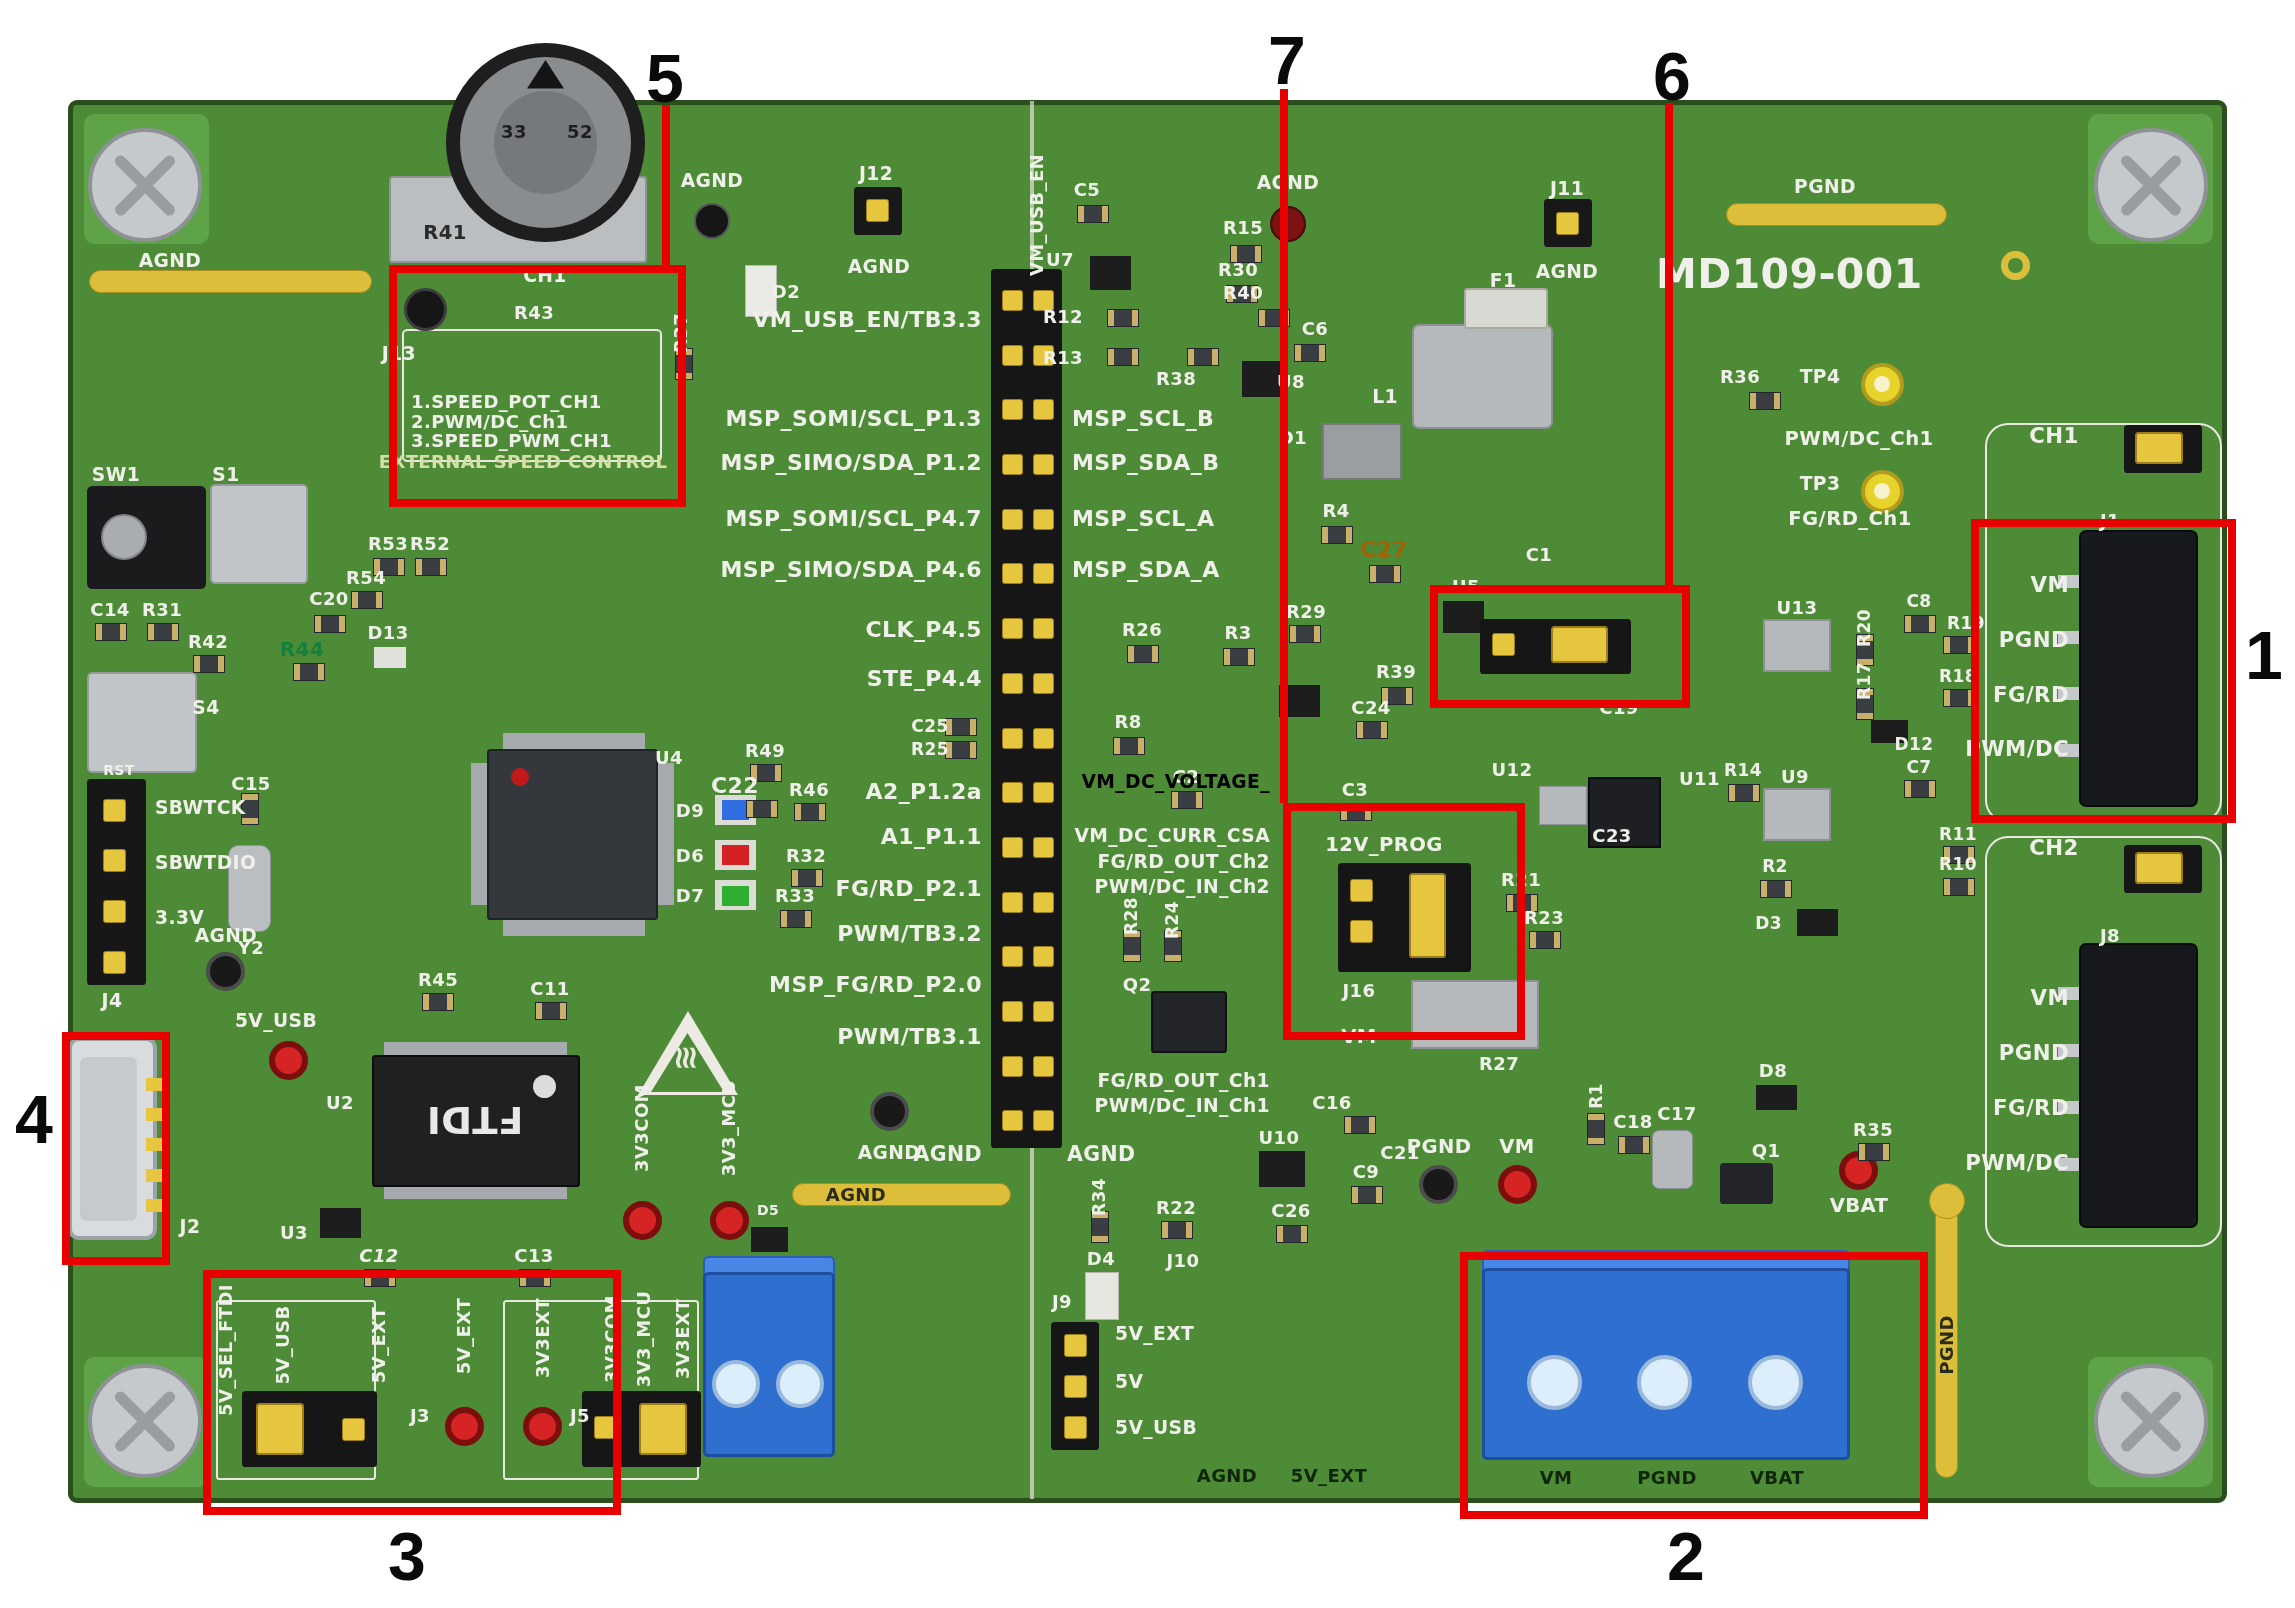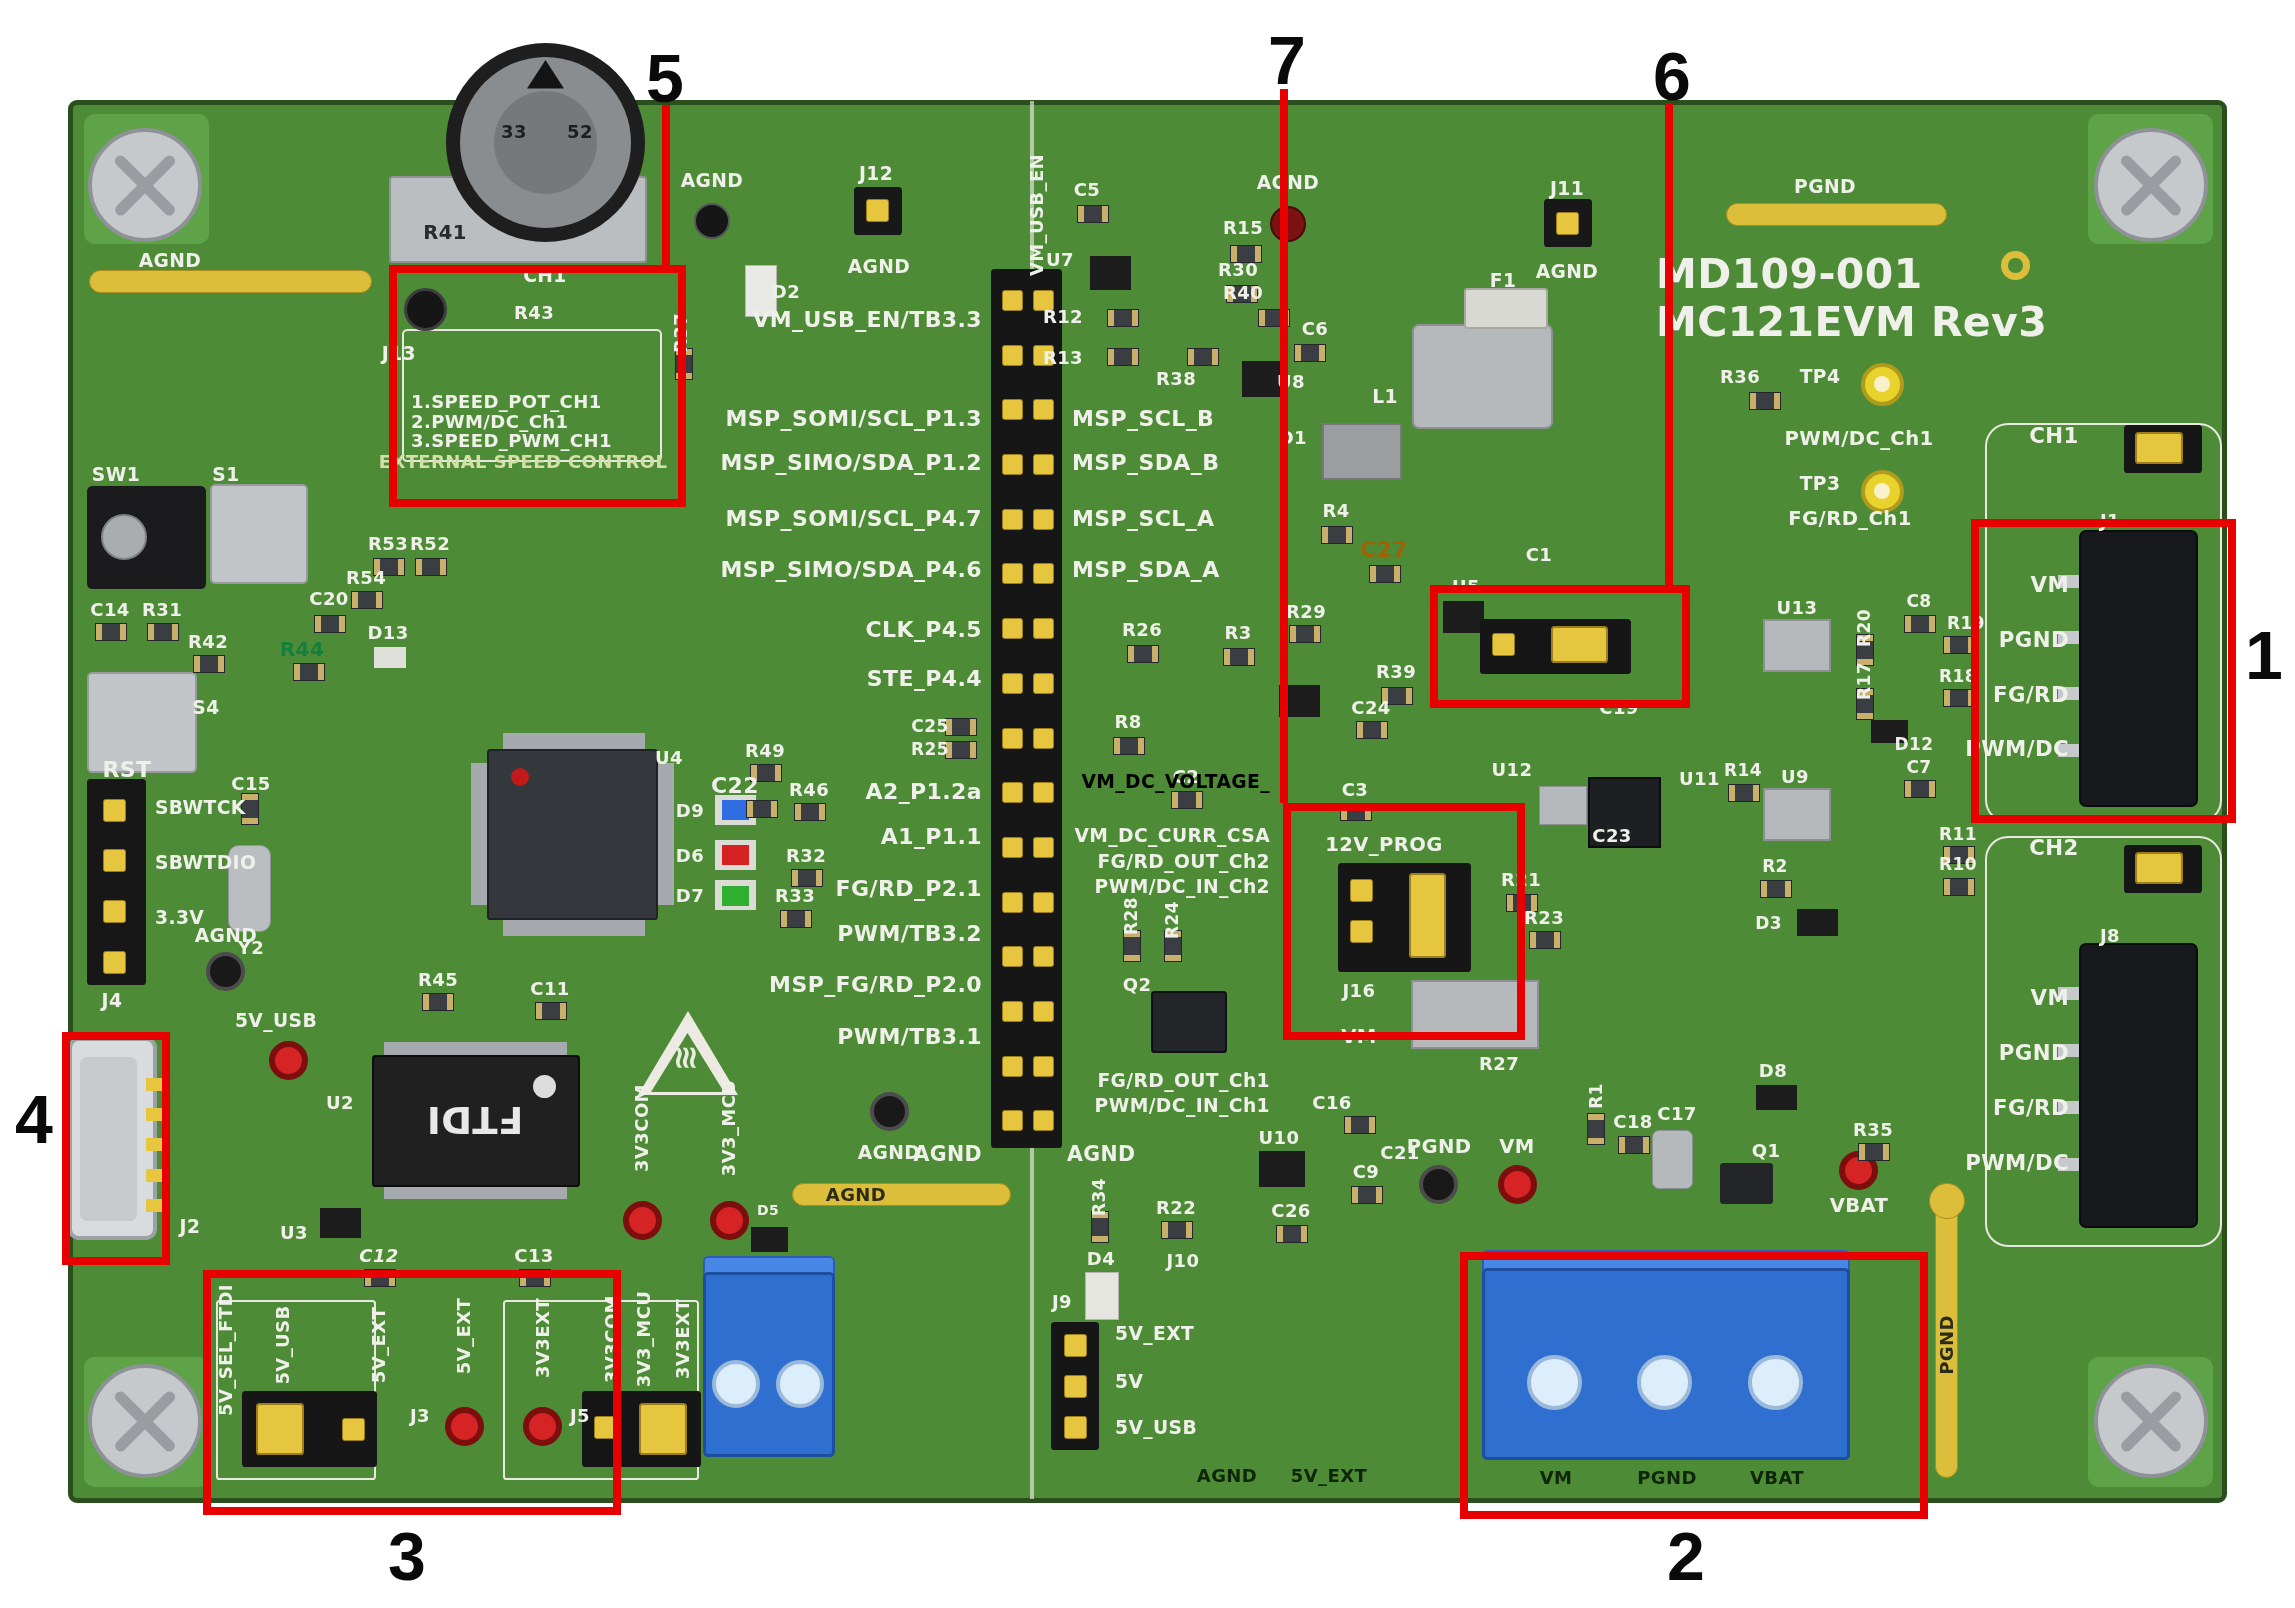--- a/index.html
+++ b/index.html
@@ -277,21 +277,20 @@
     <div class="lbl" style="left: 411px; top: 402px; font-size: 18px; color: rgb(240, 240, 234); transform: translate(0px, -50%);">1.SPEED_POT_CH1</div>
     <div class="lbl" style="left: 411px; top: 422px; font-size: 18px; color: rgb(240, 240, 234); transform: translate(0px, -50%);">2.PWM/DC_Ch1</div>
     <div class="lbl" style="left: 411px; top: 441px; font-size: 18px; color: rgb(240, 240, 234); transform: translate(0px, -50%);">3.SPEED_PWM_CH1</div>
     <div class="lbl" style="left: 523px; top: 462px; font-size: 18px; color: rgb(212, 224, 168); transform: translate(-50%, -50%);">EXTERNAL SPEED CONTROL</div>
     <div class="lbl" style="left: 876px; top: 174px; font-size: 18.7px; color: rgb(240, 240, 234); transform: translate(-50%, -50%);">J12</div>
     <div class="lbl" style="left: 879px; top: 267px; font-size: 18.7px; color: rgb(240, 240, 234); transform: translate(-50%, -50%);">AGND</div>
     <div class="lbl" style="left: 786px; top: 292px; font-size: 18px; color: rgb(240, 240, 234); transform: translate(-50%, -50%);">D2</div>
     <div class="lbl" style="left: 681px; top: 333px; font-size: 18px; color: rgb(240, 240, 234); transform: translate(-50%, -50%) rotate(-90deg);">R37</div>
     <div class="lbl" style="left: 712px; top: 181px; font-size: 18.7px; color: rgb(240, 240, 234); transform: translate(-50%, -50%);">AGND</div>
     <div class="lbl" style="left: 1656px; top: 274px; font-size: 41px; color: rgb(240, 240, 234); transform: translate(0px, -50%);">MD109-001</div>
-    <div class="lbl" style="left: 1656px; top: 322px; font-size: 41px; color: rgb(240, 240, 234); transform: translate(0px, -50%);">MC121EVM Rev3</div>
     <div class="lbl" style="left: 1825px; top: 187px; font-size: 18.7px; color: rgb(240, 240, 234); transform: translate(-50%, -50%);">PGND</div>
     <div class="lbl" style="left: 1037px; top: 215px; font-size: 18px; color: rgb(240, 240, 234); transform: translate(-50%, -50%) rotate(-90deg);">VM_USB_EN</div>
     <div class="lbl" style="left: 1087px; top: 190px; font-size: 18px; color: rgb(240, 240, 234); transform: translate(-50%, -50%);">C5</div>
     <div class="lbl" style="left: 1074px; top: 260px; font-size: 18px; color: rgb(240, 240, 234); transform: translate(-100%, -50%);">U7</div>
     <div class="lbl" style="left: 1288px; top: 183px; font-size: 18.7px; color: rgb(240, 240, 234); transform: translate(-50%, -50%);">AGND</div>
     <div class="lbl" style="left: 1243px; top: 228px; font-size: 18px; color: rgb(240, 240, 234); transform: translate(-50%, -50%);">R15</div>
     <div class="lbl" style="left: 1238px; top: 270px; font-size: 18px; color: rgb(240, 240, 234); transform: translate(-50%, -50%);">R30</div>
     <div class="lbl" style="left: 1083px; top: 317px; font-size: 18px; color: rgb(240, 240, 234); transform: translate(-100%, -50%);">R12</div>
     <div class="lbl" style="left: 1243px; top: 293px; font-size: 18px; color: rgb(240, 240, 234); transform: translate(-50%, -50%);">R40</div>
     <div class="lbl" style="left: 1083px; top: 358px; font-size: 18px; color: rgb(240, 240, 234); transform: translate(-100%, -50%);">R13</div>
@@ -419,21 +418,21 @@
     <div class="lbl" style="left: 110px; top: 610px; font-size: 18px; color: rgb(240, 240, 234); transform: translate(-50%, -50%);">C14</div>
     <div class="lbl" style="left: 162px; top: 610px; font-size: 18px; color: rgb(240, 240, 234); transform: translate(-50%, -50%);">R31</div>
     <div class="lbl" style="left: 208px; top: 642px; font-size: 18px; color: rgb(240, 240, 234); transform: translate(-50%, -50%);">R42</div>
     <div class="lbl" style="left: 329px; top: 599px; font-size: 18px; color: rgb(240, 240, 234); transform: translate(-50%, -50%);">C20</div>
     <div class="lbl" style="left: 302px; top: 649px; font-size: 20px; color: #15803d; transform: translate(-50%, -50%);">R44</div>
     <div class="lbl" style="left: 388px; top: 544px; font-size: 18px; color: rgb(240, 240, 234); transform: translate(-50%, -50%);">R53</div>
     <div class="lbl" style="left: 430px; top: 544px; font-size: 18px; color: rgb(240, 240, 234); transform: translate(-50%, -50%);">R52</div>
     <div class="lbl" style="left: 366px; top: 578px; font-size: 18px; color: rgb(240, 240, 234); transform: translate(-50%, -50%);">R54</div>
     <div class="lbl" style="left: 388px; top: 633px; font-size: 18px; color: rgb(240, 240, 234); transform: translate(-50%, -50%);">D13</div>
     <div class="lbl" style="left: 206px; top: 708px; font-size: 18.7px; color: rgb(240, 240, 234); transform: translate(-50%, -50%);">S4</div>
-    <div class="lbl" style="left: 119px; top: 770px; font-size: 22px; color: rgb(240, 240, 234); transform: translate(-50%, -50%); margin-left: 8px;">RST</div>
+    <div class="lbl" style="left: 119px; top: 770px; font-size: 14px; color: rgb(240, 240, 234); transform: translate(-50%, -50%);">RST</div>
     <div class="lbl" style="left: 155px; top: 808px; font-size: 18.7px; color: rgb(240, 240, 234); transform: translate(0px, -50%);">SBWTCK</div>
     <div class="lbl" style="left: 155px; top: 863px; font-size: 18.7px; color: rgb(240, 240, 234); transform: translate(0px, -50%);">SBWTDIO</div>
     <div class="lbl" style="left: 155px; top: 918px; font-size: 18.7px; color: rgb(240, 240, 234); transform: translate(0px, -50%);">3.3V</div>
     <div class="lbl" style="left: 112px; top: 1001px; font-size: 18.7px; color: rgb(240, 240, 234); transform: translate(-50%, -50%);">J4</div>
     <div class="lbl" style="left: 226px; top: 936px; font-size: 18.7px; color: rgb(240, 240, 234); transform: translate(-50%, -50%);">AGND</div>
     <div class="lbl" style="left: 251px; top: 784px; font-size: 18px; color: rgb(240, 240, 234); transform: translate(-50%, -50%);">C15</div>
     <div class="lbl" style="left: 251px; top: 948px; font-size: 18px; color: rgb(240, 240, 234); transform: translate(-50%, -50%);">Y2</div>
     <div class="lbl" style="left: 669px; top: 758px; font-size: 18px; color: rgb(240, 240, 234); transform: translate(-50%, -50%);">U4</div>
     <div class="lbl" style="left: 765px; top: 751px; font-size: 18px; color: rgb(240, 240, 234); transform: translate(-50%, -50%);">R49</div>
     <div class="lbl" style="left: 735px; top: 786px; font-size: 22px; color: rgb(240, 240, 234); transform: translate(-50%, -50%);">C22</div>

